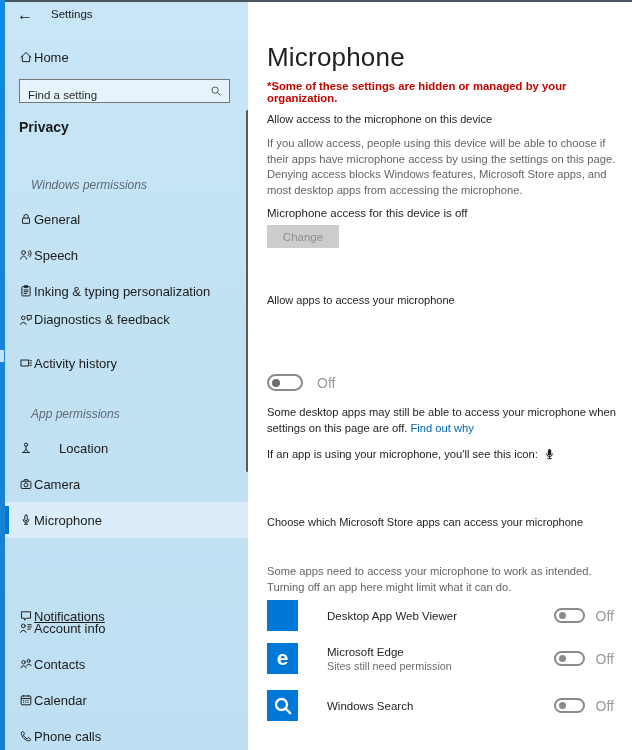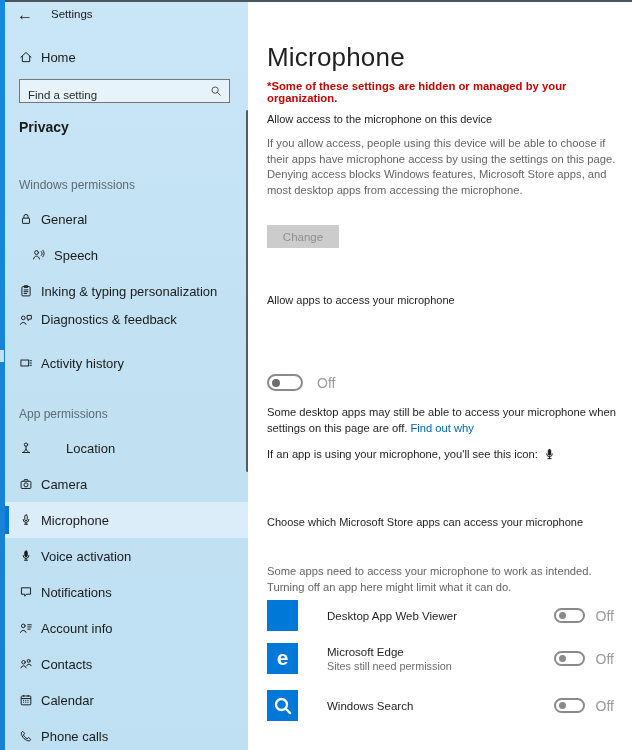--- a/index.html
+++ b/index.html
@@ -13,25 +13,25 @@
   .desktop-mark{position:absolute;left:0;width:4px;height:12px;background:rgba(255,255,255,.75);}
   .topline{position:absolute;left:5px;top:0;width:627px;height:2px;background:#4b5560;}
 
   
   .sidebar{position:absolute;left:5px;top:2px;width:243px;height:748px;
     background:linear-gradient(180deg,#c9e6f7 0%,#c2e2f4 40%,#bfe0f2 100%);}
   .titlebar-back{position:absolute;left:12px;top:1px;font-size:16px;color:#1b1b1b;cursor:pointer;line-height:24px;}
   .titlebar-title{position:absolute;left:46px;top:6px;font-size:11.5px;color:#1b1b1b;}
   .nav-row{position:absolute;left:0;width:243px;height:36px;display:flex;align-items:center;color:#1b1b1b;font-size:13px;cursor:pointer;}
   .nav-row .ic{margin-left:14px;width:14px;height:14px;flex:0 0 14px;}
-  .nav-row .lbl{margin-left:8px;white-space:nowrap;}
+  .nav-row .lbl{margin-left:1px;white-space:nowrap;}
   .nav-row.selected{background:rgba(255,255,255,.42);}
   .accentbar{position:absolute;left:0;top:4px;width:4px;height:28px;background:#0078d7;display:none;}
   .nav-row.selected .accentbar{display:block;}
-  .group-label{position:absolute;left:14px;font-size:12px;color:#5d6a73;}
+  .group-label{position:absolute;left:26px;font-size:12px;color:#5d6a73;font-style:italic;}
   .cat-label{position:absolute;left:14px;font-size:14px;font-weight:bold;color:#1b1b1b;}
   .searchbox{position:absolute;left:14px;top:77px;width:209px;height:22px;border:1px solid #767676;background:rgba(255,255,255,.55);display:flex;align-items:center;}
   .searchbox input{flex:1;border:none;background:transparent;outline:none;font-family:"Liberation Sans",sans-serif;font-size:11.5px;color:#1b1b1b;padding:0 0 0 8px;margin-top:8px;}
   .searchbox input::placeholder{color:#2c2c2c;opacity:1;}
   .searchbox .ic{width:12px;height:12px;margin-right:7px;flex:0 0 12px;}
   .scrollbar{position:absolute;left:241px;top:108px;width:3px;height:362px;background:#5a5a5a;border-radius:2px;}
 
   
   .main{position:absolute;left:248px;top:2px;width:384px;height:748px;background:#fff;}
   .m{position:absolute;}
@@ -181,21 +181,21 @@
   <div class="cat-label" style="top:117px;">Privacy</div>
 
   <div class="group-label" style="top:176px;">Windows permissions</div>
 
   <div class="nav-row" style="top:199px;">
     <svg class="ic" viewBox="0 0 16 16">
         <use href="#i-lock"></use>
       </svg>
     <span class="lbl">General</span>
   </div>
-  <div class="nav-row" style="top:235px;padding-left:13px;">
+  <div class="nav-row" style="top:235px;">
     <svg class="ic" viewBox="0 0 16 16">
         <use href="#i-speech"></use>
       </svg>
     <span class="lbl">Speech</span>
   </div>
   <div class="nav-row" style="top:271px;">
     <svg class="ic" viewBox="0 0 16 16">
         <use href="#i-inking"></use>
       </svg>
     <span class="lbl">Inking &amp; typing personalization</span>
@@ -227,27 +227,21 @@
       </svg>
     <span class="lbl">Camera</span>
   </div>
   <div class="nav-row selected" style="top:500px;">
     <span class="accentbar"></span>
     <svg class="ic" viewBox="0 0 16 16">
         <use href="#i-mic"></use>
       </svg>
     <span class="lbl">Microphone</span>
   </div>
-  <div class="nav-row" style="top:536px;">
-    <svg class="ic" viewBox="0 0 16 16">
-        <use href="#i-voice"></use>
-      </svg>
-    <span class="lbl">Voice activation</span>
-  </div>
-  <div class="nav-row" style="top:572px;">
+  <div class="nav-row" style="top:596px;text-decoration:underline;">
     <svg class="ic" viewBox="0 0 16 16">
         <use href="#i-notify"></use>
       </svg>
     <span class="lbl">Notifications</span>
   </div>
   <div class="nav-row" style="top:608px;">
     <svg class="ic" viewBox="0 0 16 16">
         <use href="#i-account"></use>
       </svg>
     <span class="lbl">Account info</span>
@@ -273,20 +267,21 @@
 
   <div class="scrollbar"></div>
 </div>
 
 <div class="main">
   <div class="m page-title">Microphone</div>
   <div class="m warning">*Some of these settings are hidden or managed by your organization.</div>
 
   <div class="m h2 h2a">Allow access to the microphone on this device</div>
   <div class="m para p1">If you allow access, people using this device will be able to choose if their apps have microphone access by using the settings on this page. Denying access blocks Windows features, Microsoft Store apps, and most desktop apps from accessing the microphone.</div>
+  <div class="m status">Microphone access for this device is off</div>
   <button class="m change-btn">Change</button>
 
   <div class="m h2 h2b">Allow apps to access your microphone</div>
 
   <div class="m toggle-row toggle-main">
     <span class="toggle">
         <span class="knob"></span>
       </span>
     <span class="toggle-state">Off</span>
   </div>

